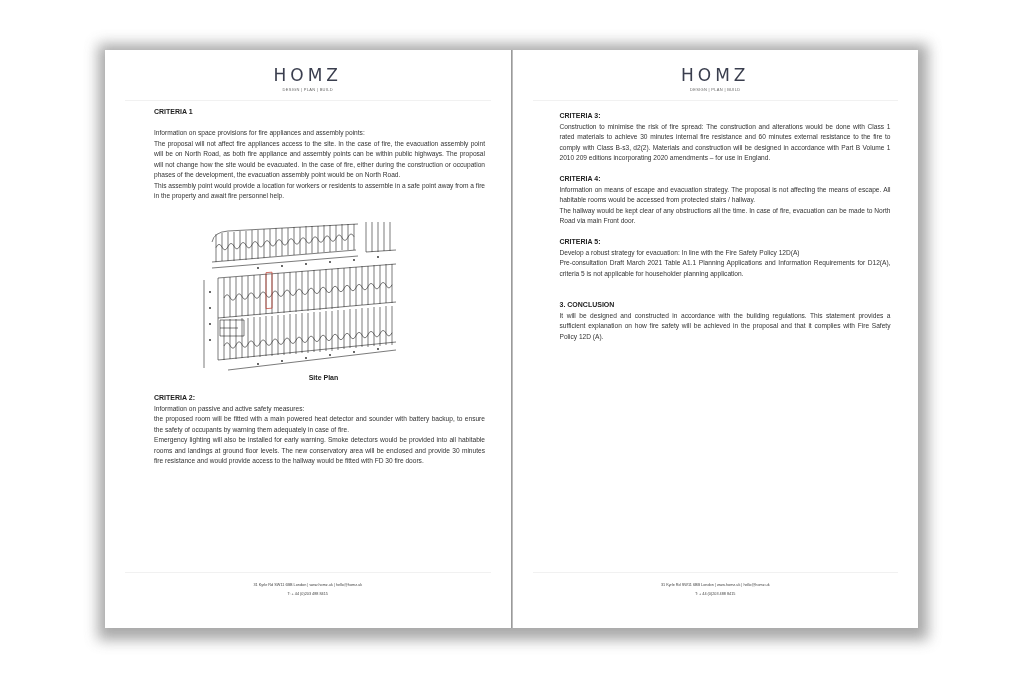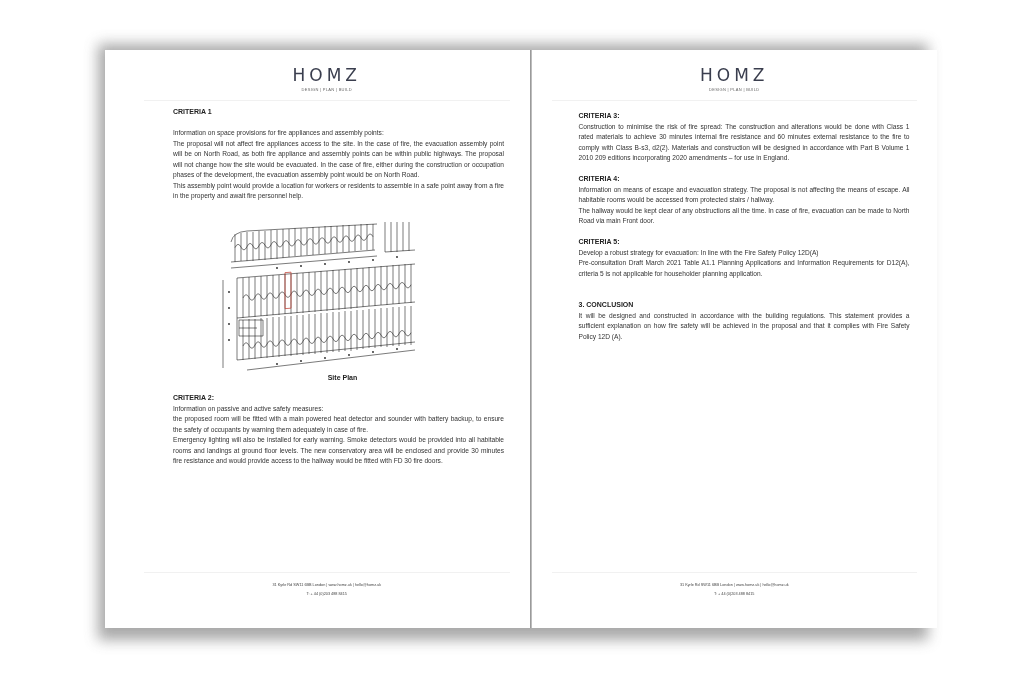--- a/index.html
+++ b/index.html
@@ -25,21 +25,20 @@
     opacity: 0.85;
   }
   .spread {
     position: absolute;
     left: 105px;
     top: 50px;
     width: 813px;
     height: 578px;
     background: #ffffff;
     display: flex;
-    padding-left: 19px;
   }
   .page {
     position: relative;
     width: 406px;
     height: 578px;
     background: #ffffff;
   }
   .page.left { border-right: 1px solid #9a9a9a; }
   .page.right { border-left: 1px solid #bdbdbd; }
 

